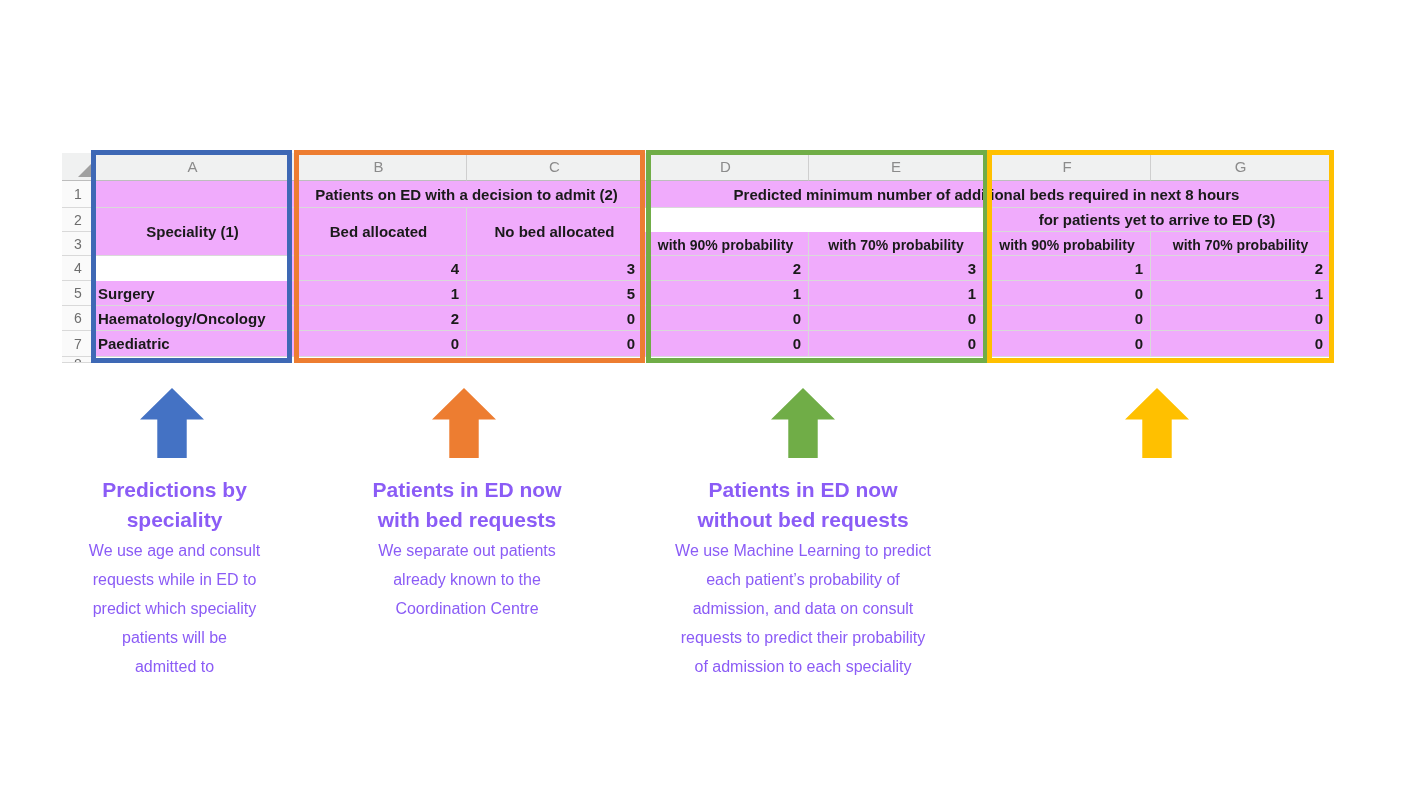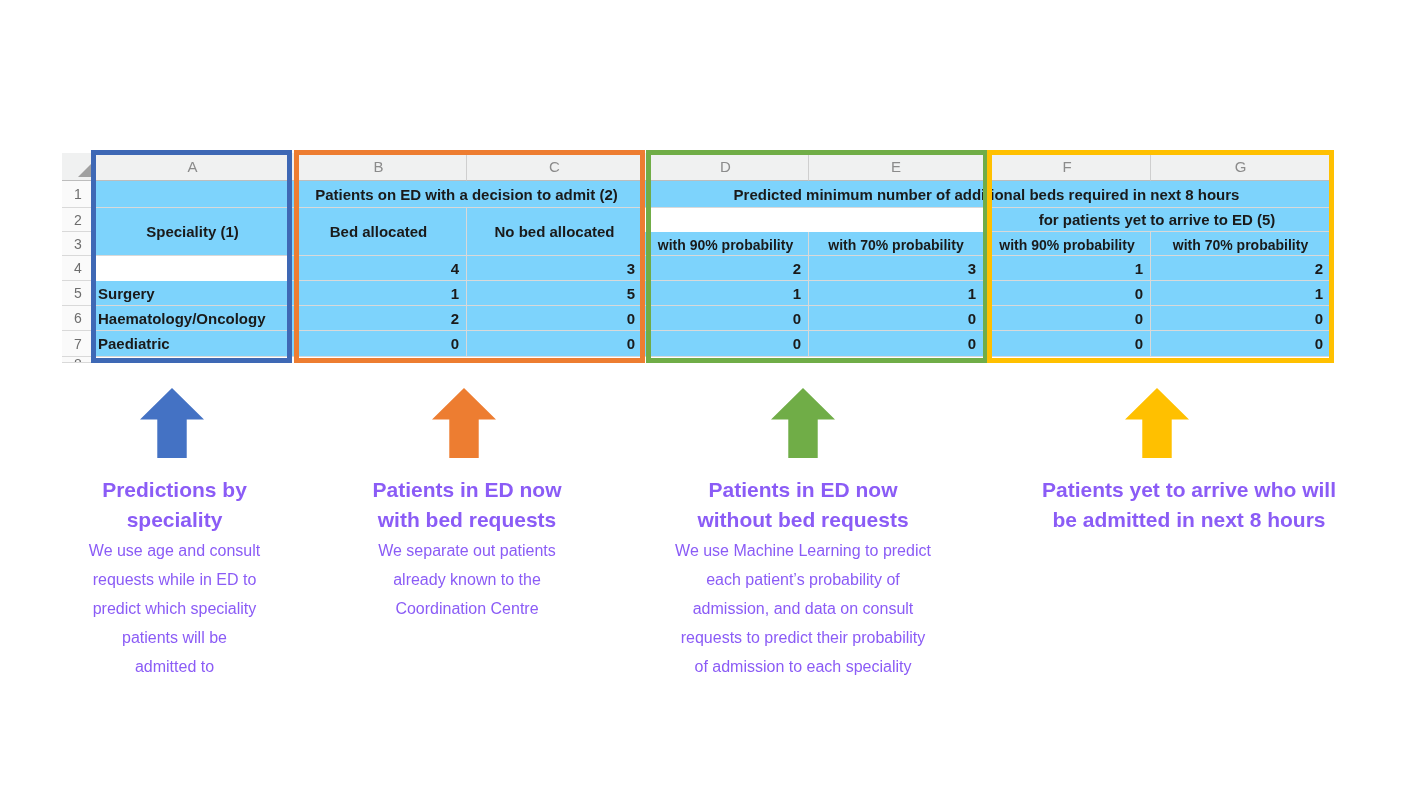--- a/index.html
+++ b/index.html
@@ -9,21 +9,21 @@
   
   .sheet {
     position:absolute; left:62px; top:153px;
     display:grid;
     grid-template-columns: 33px 196px 176px 176px 166px 175px 167px 180px;
     grid-template-rows: 28px 27px 24px 24px 25px 25px 25px 26px 6px;
     background:#fff;
   }
   .cell { border-right:1px solid #d9d9d9; border-bottom:1px solid #d9d9d9;
           display:flex; align-items:center; justify-content:center;
-          font-size:15px; color:#1a1a1a; overflow:hidden; background:#7dd3fc; }
+          font-size:15px; color:#1a1a1a; overflow:hidden; background:#f0abfc; }
   .colhdr { background:#f0f1f1; color:#8b8b8b; font-size:15px; font-weight:400;
             border-right:1px solid #cfcfcf; border-bottom:1px solid #bdbdbd; }
   .rowhdr { background:#fafafa; color:#6d6d6d; font-size:14px;
             border-right:1px solid #bdbdbd; border-bottom:1px solid #d9d9d9; }
   .corner { background:#f0f1f1; position:relative; border-right:1px solid #bdbdbd; border-bottom:1px solid #bdbdbd; }
   .corner-tri { position:absolute; right:3px; bottom:3px; width:0; height:0;
                 border-left:13px solid transparent; border-bottom:13px solid #a0a0a0; }
   .bold { font-weight:700; }
   .left  { justify-content:flex-start; padding-left:3px; }
   .right { justify-content:flex-end;  padding-right:7px; }
@@ -91,21 +91,21 @@
     <div class="cell rowhdr g-c1 g-r8">7</div>
     <div class="cell rowhdr clip8 g-c1 g-r9">8</div>
 
     <div class="cell g-c2 g-r2"></div>
     <div class="cell bold span-bc g-r2">Patients on ED with a decision to admit (2)</div>
     <div class="cell bold span-dg g-r2">Predicted minimum number of additional beds required in next 8 hours</div>
 
     <div class="cell bold g-c2 rspan23">Speciality (1)</div>
     <div class="cell bold g-c3 rspan23">Bed allocated</div>
     <div class="cell bold g-c4 rspan23">No bed allocated</div>
-    <div class="cell bold span-fg g-r3">for patients yet to arrive to ED (5)</div>
+    <div class="cell bold span-fg g-r3">for patients yet to arrive to ED (3)</div>
     <div class="cell bold small bottom g-c5 g-r4">with 90% probability</div>
     <div class="cell bold small bottom g-c6 g-r4">with 70% probability</div>
     <div class="cell bold small bottom g-c7 g-r4">with 90% probability</div>
     <div class="cell bold small bottom g-c8 g-r4">with 70% probability</div>
 
     <div class="cell bold right g-c3 g-r5">4</div>
     <div class="cell bold right g-c4 g-r5">3</div>
     <div class="cell bold right g-c5 g-r5">2</div>
     <div class="cell bold right g-c6 g-r5">3</div>
     <div class="cell bold right g-c7 g-r5">1</div>
@@ -165,17 +165,15 @@
   <div class="note n-green">
     <div class="note-title">Patients in ED now
 without bed requests</div>
     <div class="note-body">We use Machine Learning to predict
 each patient’s probability of
 admission, and data on consult
 requests to predict their probability
 of admission to each speciality</div>
   </div>
   <div class="note n-yellow">
-    <div class="note-title">Patients yet to arrive who will
-be admitted in next 8 hours</div>
   </div>
 
 </div>
 
 </body></html>

